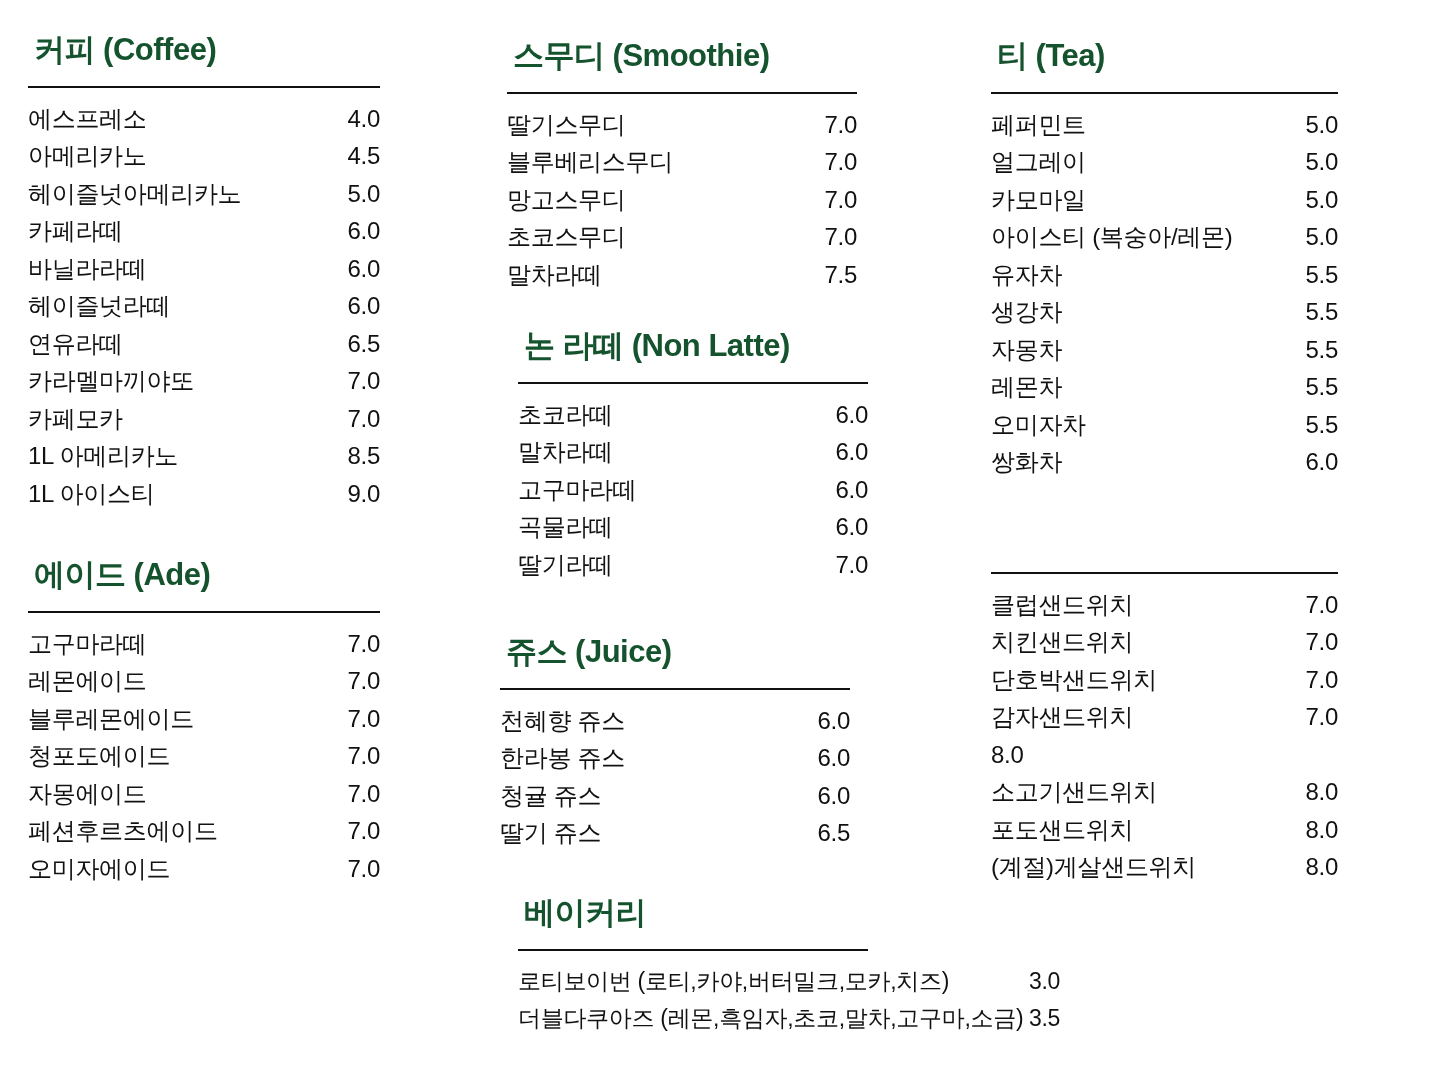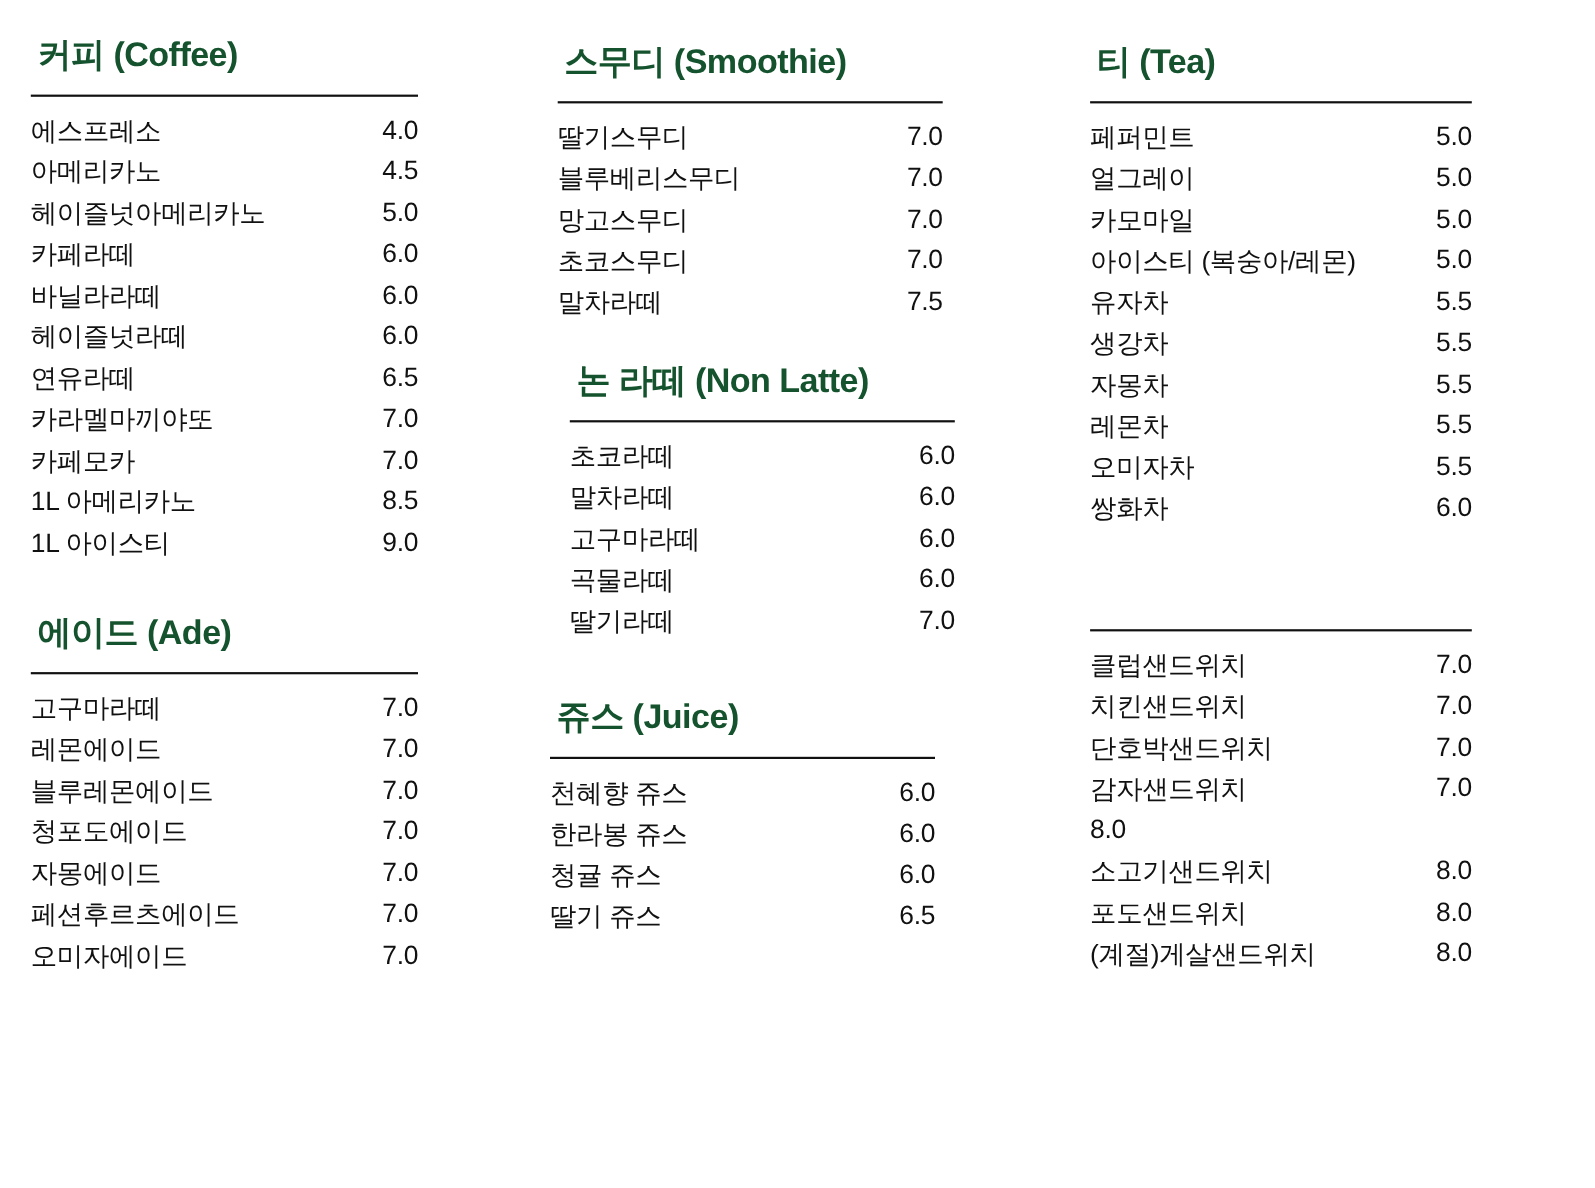--- a/index.html
+++ b/index.html
@@ -225,20 +225,34 @@
           <span class="item-name">청귤 쥬스</span>
           <span class="item-price">6.0</span>
         </div>
         <div class="menu-row">
           <span class="item-name">딸기 쥬스</span>
           <span class="item-price">6.5</span>
         </div>
       </div>
   </section>
 
+  <section class="menu-section" id="sec-bakery">
+    <h2 class="section-title">베이커리</h2>
+    <div class="rule"></div>
+    <div class="rows">
+        <div class="menu-row">
+          <span class="item-name">로티보이번 (로티,카야,버터밀크,모카,치즈)</span>
+          <span class="item-price">3.0</span>
+        </div>
+        <div class="menu-row">
+          <span class="item-name">더블다쿠아즈 (레몬,흑임자,초코,말차,고구마,소금)</span>
+          <span class="item-price">3.5</span>
+        </div>
+      </div>
+  </section>
 
   <section class="menu-section" id="sec-tea">
     <h2 class="section-title">티 (Tea)</h2>
     <div class="rule"></div>
     <div class="rows">
         <div class="menu-row">
           <span class="item-name">페퍼민트</span>
           <span class="item-price">5.0</span>
         </div>
         <div class="menu-row">

